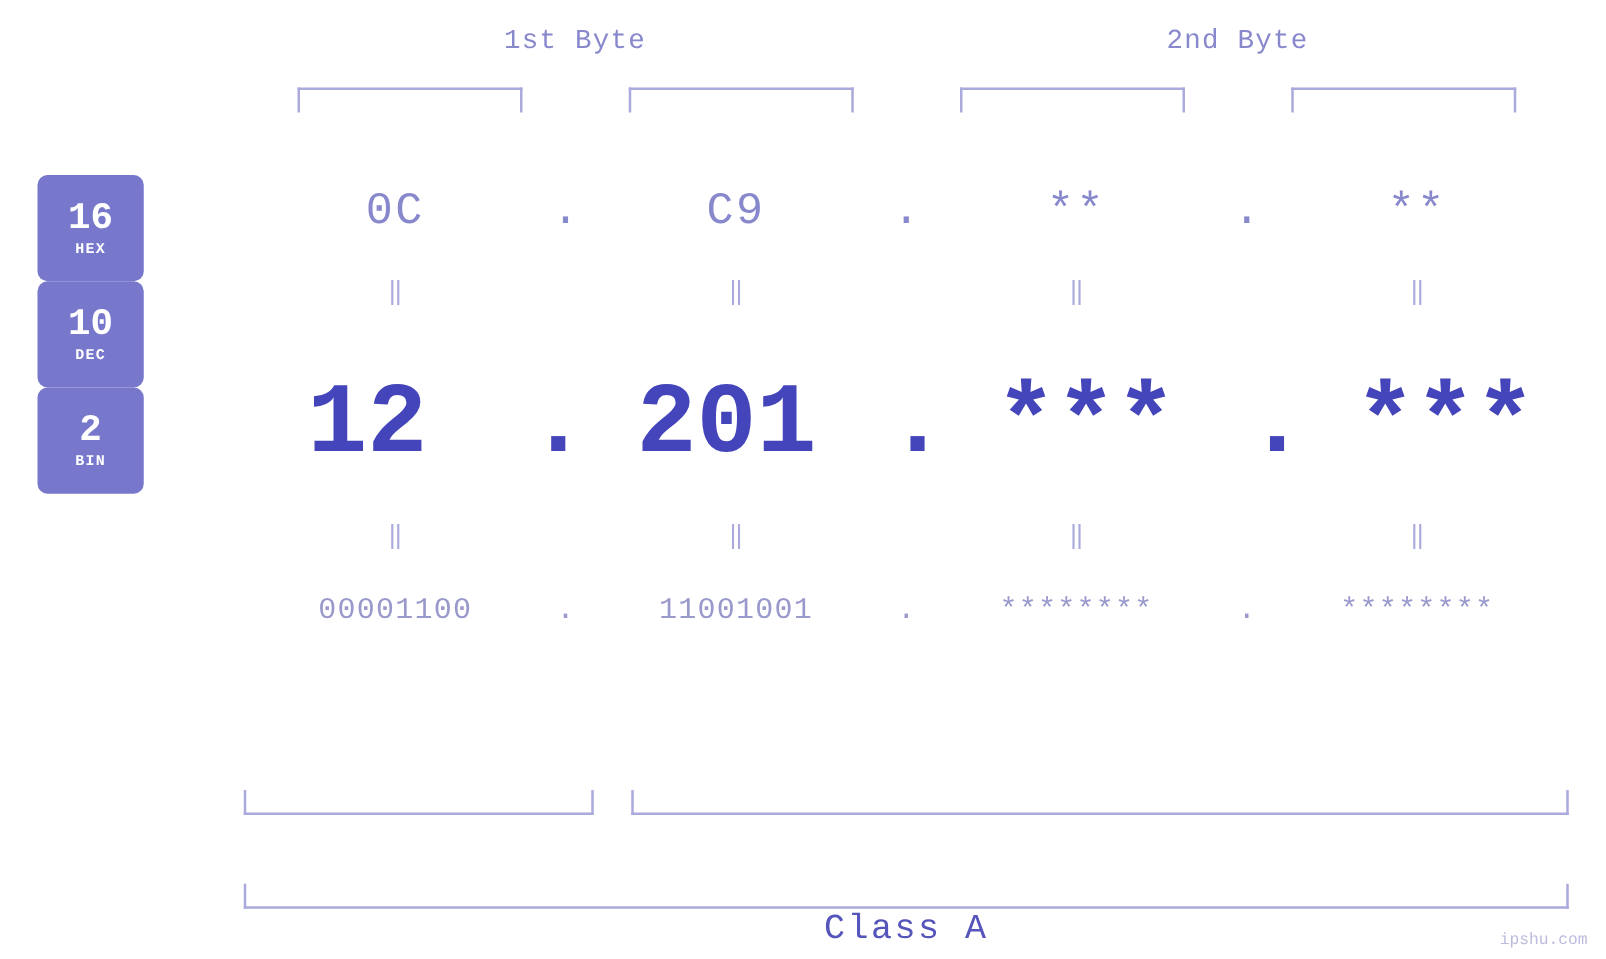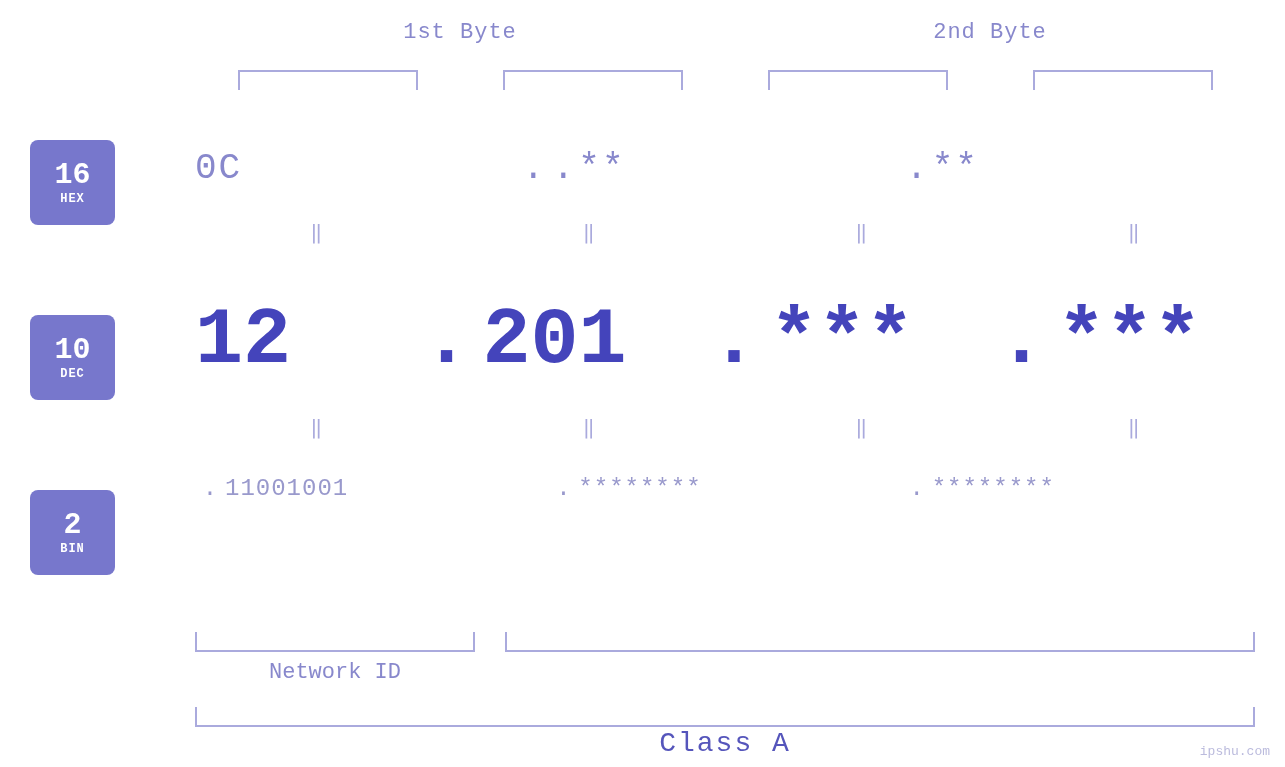--- a/index.html
+++ b/index.html
@@ -70,21 +70,20 @@
       border-right: 2px solid #aaaadd;
     }
 
     
     .base-labels {
       position: absolute;
       left: 30px;
       top: 140px;
       display: flex;
       flex-direction: column;
-      gap: 90px;
     }
 
     .base-label {
       width: 85px;
       height: 85px;
       background-color: #7777cc;
       border-radius: 8px;
       display: flex;
       flex-direction: column;
       align-items: center;
@@ -130,21 +129,21 @@
       position: absolute;
       top: 475px;
       left: 195px;
       right: 30px;
       display: flex;
       align-items: center;
     }
 
     .row-cell {
       flex: 1;
-      text-align: left;
+      text-align: center;
       position: relative;
     }
 
     .dot-sep {
       width: 30px;
       text-align: center;
       flex-shrink: 0;
     }
 
     .hex-value {
@@ -345,20 +344,23 @@
     </div>
   </div>
 
   <div class="row-hex" style="display:flex; align-items:center;">
     <div class="row-cell">
       <span class="hex-value">0C</span>
     </div>
     <div class="dot-sep">
       <span class="hex-dot">.</span>
     </div>
+    <div class="row-cell">
+      <span class="hex-value">C9</span>
+    </div>
     <div class="dot-sep">
       <span class="hex-dot">.</span>
     </div>
     <div class="row-cell">
       <span class="hex-value">**</span>
     </div>
     <div class="dot-sep">
       <span class="hex-dot">.</span>
     </div>
     <div class="row-cell">
@@ -404,20 +406,23 @@
     <div class="equals-cell"><span class="vbar">‖</span></div>
     <div class="equals-sep"></div>
     <div class="equals-cell"><span class="vbar">‖</span></div>
     <div class="equals-sep"></div>
     <div class="equals-cell"><span class="vbar">‖</span></div>
     <div class="equals-sep"></div>
     <div class="equals-cell"><span class="vbar">‖</span></div>
   </div>
 
   <div class="row-bin" style="display:flex; align-items:center;">
+    <div class="row-cell">
+      <span class="bin-value">00001100</span>
+    </div>
     <div class="dot-sep">
       <span class="bin-dot">.</span>
     </div>
     <div class="row-cell">
       <span class="bin-value">11001001</span>
     </div>
     <div class="dot-sep">
       <span class="bin-dot">.</span>
     </div>
     <div class="row-cell">
@@ -429,21 +434,20 @@
     <div class="row-cell">
       <span class="bin-stars">********</span>
     </div>
   </div>
 
   <div class="bottom-bracket-area">
     <div class="network-bracket"></div>
     <div class="host-bracket"></div>
   </div>
 
-  <div class="network-label">Network ID</div>
 
 
   <div class="outer-bracket"></div>
 
   <div class="class-label">Class A</div>
 
   <div class="watermark">ipshu.com</div>
 
 </div>
 

